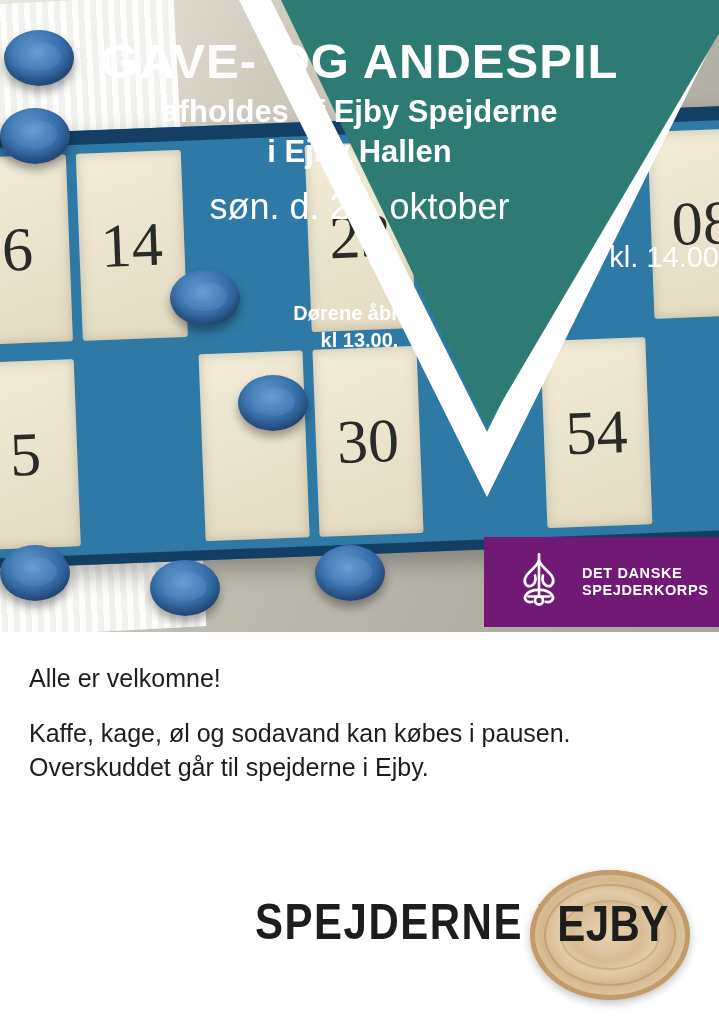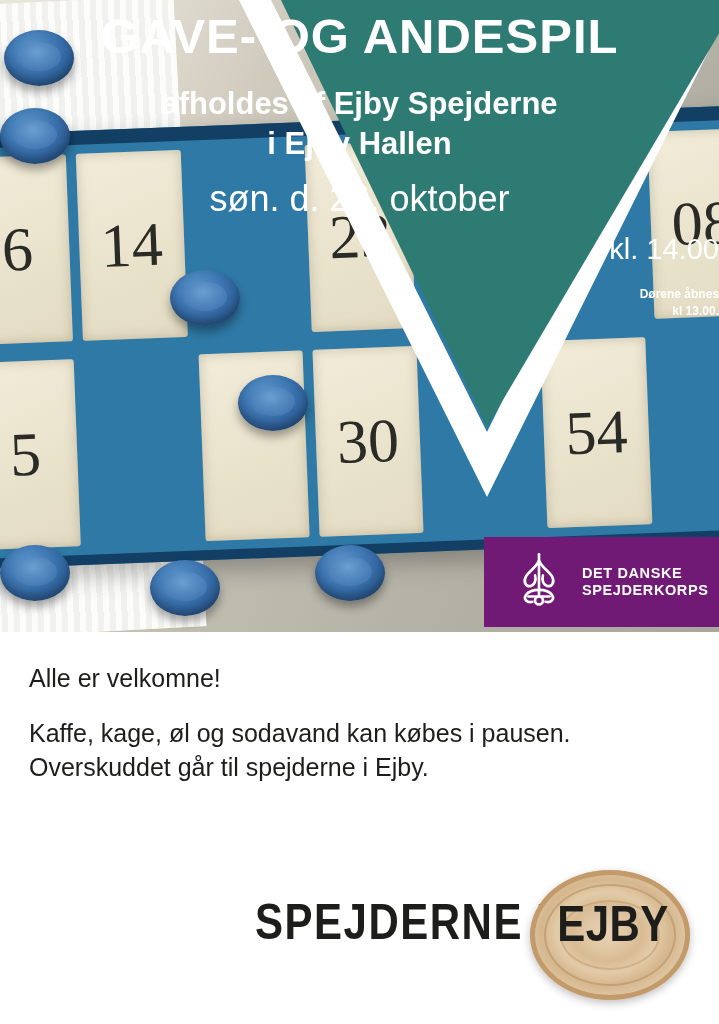--- a/index.html
+++ b/index.html
@@ -114,52 +114,51 @@
     top: 0;
     width: 719px;
     text-align: center;
     color: #ffffff;
     z-index: 5;
   }
   .title {
     font-size: 49px;
     font-weight: bold;
     letter-spacing: 1px;
-    margin-top: 11px;
+    margin-top: 36px;
     line-height: 1.05;
   }
   .subtitle1 {
     font-size: 31px;
     font-weight: bold;
-    margin-top: 23px;
+    margin-top: 6px;
     line-height: 1.25;
   }
   .subtitle2 {
     font-size: 31px;
     font-weight: bold;
     line-height: 1.3;
   }
   .date {
     font-size: 36px;
     font-weight: normal;
     margin-top: 14px;
     text-align: center;
   }
   .time {
     font-size: 29px;
     font-weight: normal;
     margin-top: 13px;
     text-align: right;
   }
   .doors {
-    font-size: 12px;
-    font-weight: bold;
-    margin-top: 20px;
+    font-size: 20px;
+    font-weight: bold;
+    margin-top: 26px;
     line-height: 1.35;
-    text-align: right;
   }
 
   
   .logo-box {
     position: absolute;
     left: 484px;
     top: 537px;
     width: 235px;
     height: 90px;
     background: #701a75;

